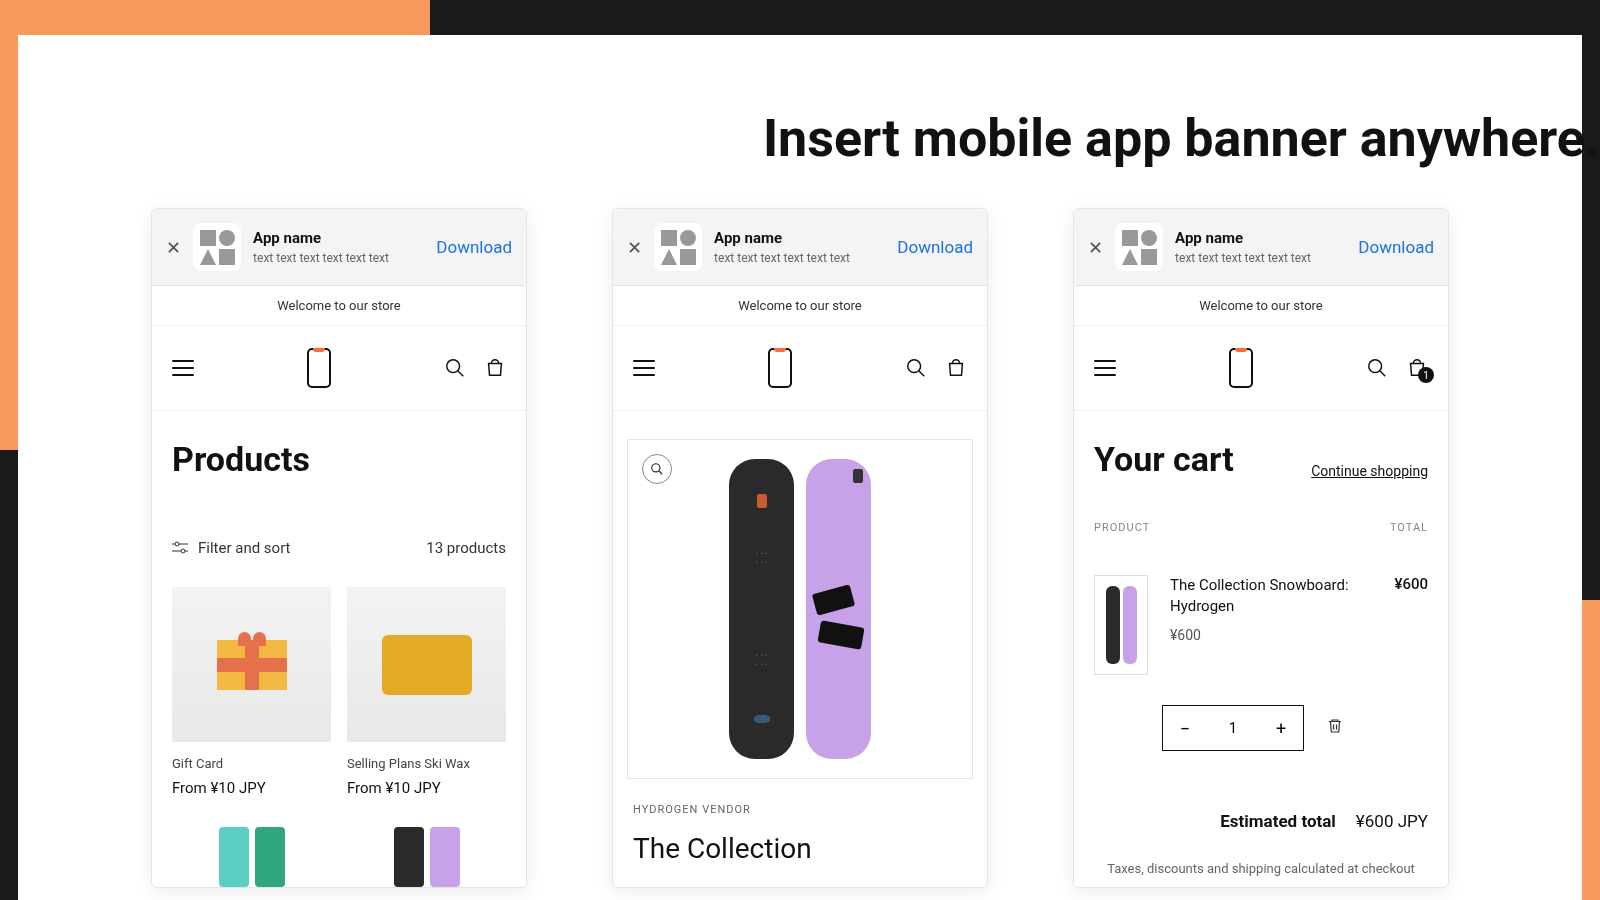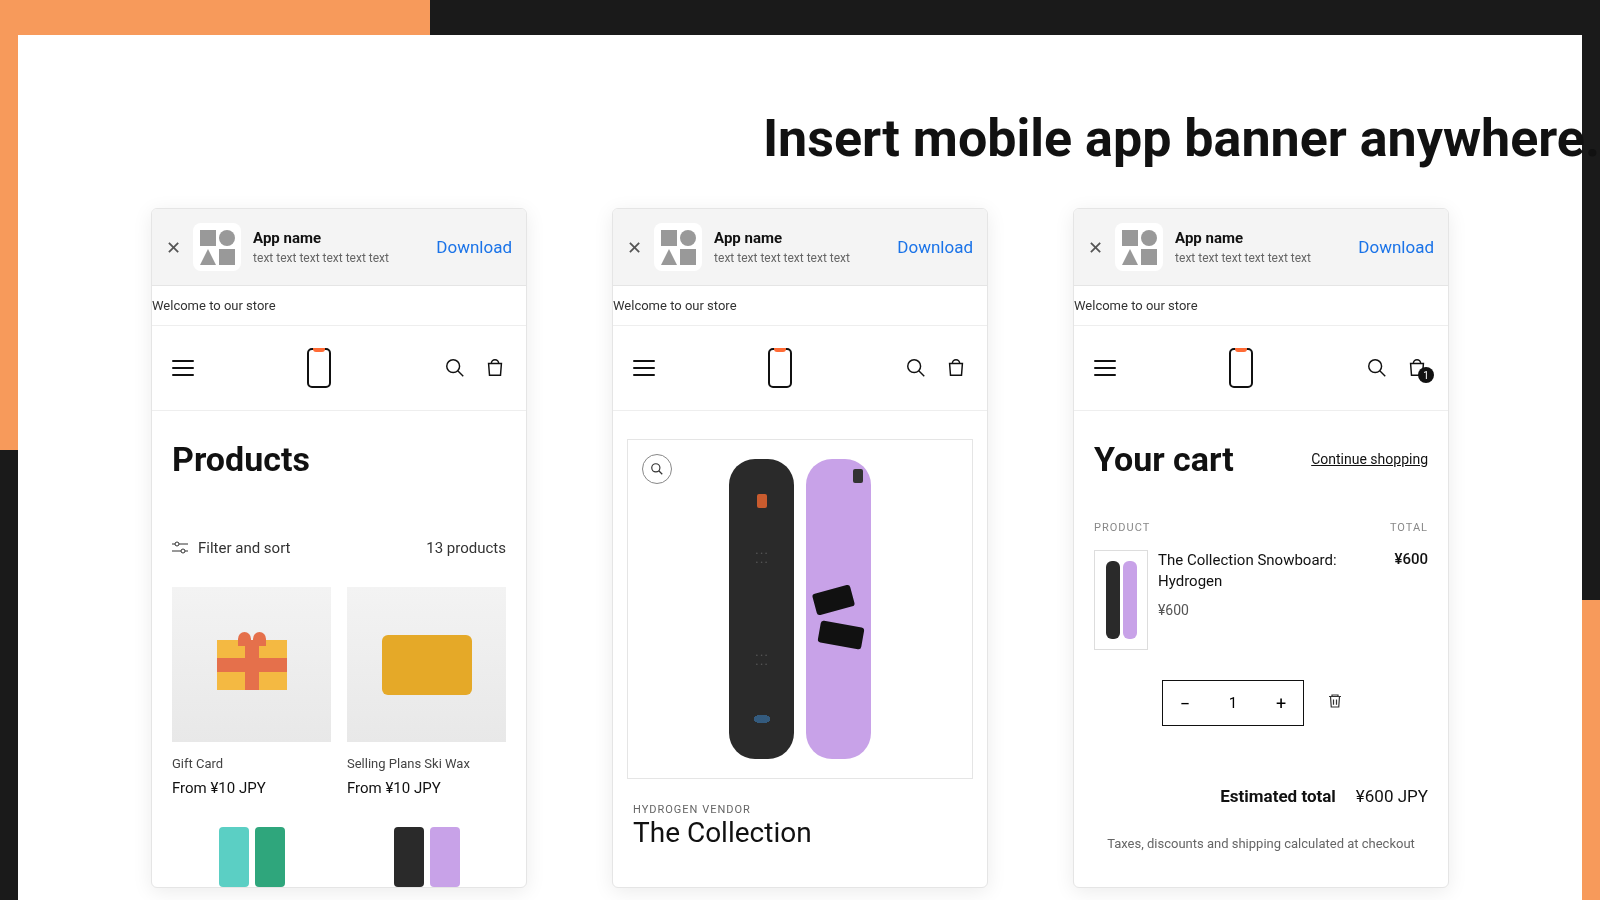--- a/index.html
+++ b/index.html
@@ -13,21 +13,21 @@
 .banner{background:#f4f4f4;border-bottom:1px solid #e5e5e5;padding:14px 14px;display:flex;align-items:center;gap:12px}
 .banner-close{font-size:18px;color:#555;cursor:pointer;flex-shrink:0}
 .banner-icon{width:48px;height:48px;background:#fff;border-radius:8px;display:flex;flex-wrap:wrap;align-content:center;justify-content:center;gap:3px;flex-shrink:0;padding:6px}
 .bi-sq{width:16px;height:16px;background:#999}
 .bi-ci{width:16px;height:16px;background:#999;border-radius:50%}
 .bi-tr{width:0;height:0;border-left:8px solid transparent;border-right:8px solid transparent;border-bottom:16px solid #999}
 .banner-text{flex:1;min-width:0}
 .banner-title{font-size:15px;font-weight:700;color:#111}
 .banner-sub{font-size:12px;color:#666;margin-top:4px;white-space:nowrap;overflow:hidden}
 .banner-dl{color:#1a73e8;font-size:17px;font-weight:400;flex-shrink:0;cursor:pointer}
-.welcome{padding:12px 0;font-size:13px;color:#333;border-bottom:1px solid #eee}
+.welcome{text-align:center;padding:12px 0;font-size:13px;color:#333;border-bottom:1px solid #eee}
 .navbar{display:flex;align-items:center;justify-content:space-between;padding:22px 20px;border-bottom:1px solid #eee}
 .nav-left,.nav-right{display:flex;align-items:center;gap:18px}
 .hamburger{width:22px;height:16px;display:flex;flex-direction:column;justify-content:space-between;cursor:pointer}
 .hamburger span{height:2px;background:#111;border-radius:1px}
 .phone-logo{width:24px;height:40px;border:2px solid #111;border-radius:5px;position:relative}
 .phone-logo::before{content:"";position:absolute;top:-2px;left:50%;transform:translateX(-50%);width:12px;height:4px;background:#FF6B35;border-radius:0 0 3px 3px}
 .icon{width:22px;height:22px;cursor:pointer}
 .search-icon svg,.bag-icon svg,.cart-icon svg{stroke:#111;fill:none;stroke-width:1.6}
 .cart-badge{position:relative}
 .badge{position:absolute;bottom:-4px;right:-6px;width:16px;height:16px;background:#111;color:#fff;border-radius:50%;font-size:10px;display:flex;align-items:center;justify-content:center}
@@ -60,26 +60,26 @@
 .board-dark::before{content:"";position:absolute;top:35px;left:50%;transform:translateX(-50%);width:10px;height:14px;background:#c95b2e;border-radius:2px}
 .board-dark::after{content:"";position:absolute;bottom:30px;left:50%;transform:translateX(-50%);width:40px;height:20px;background:radial-gradient(#3a7bb5 30%,transparent 30%);opacity:.6}
 .dots{position:absolute;top:90px;bottom:90px;left:14px;right:14px;display:flex;flex-direction:column;justify-content:space-between}
 .dots::before,.dots::after{content:"• • •\A• • •";white-space:pre;color:#555;font-size:8px;text-align:center}
 .board-purple{background:#C8A2E8;position:relative}
 .board-purple::before{content:"";position:absolute;top:10px;right:8px;width:10px;height:14px;background:#333;border-radius:2px}
 .brush{position:absolute;top:120px;left:8px;right:8px;height:80px}
 .brush::before{content:"";position:absolute;left:0;right:10px;top:10px;height:22px;background:#111;transform:rotate(-15deg);border-radius:3px}
 .brush::after{content:"";position:absolute;left:5px;right:0;top:45px;height:22px;background:#111;transform:rotate(10deg);border-radius:3px}
 .pd-vendor{font-size:11px;letter-spacing:1px;color:#666;margin-top:24px}
-.pd-title{font-size:28px;font-weight:400;color:#111;margin-top:0}
-
-.cart-header{display:flex;justify-content:space-between;align-items:center}
+.pd-title{font-size:28px;font-weight:400;color:#111;margin-top:16px}
+
+.cart-header{display:flex;justify-content:space-between;align-items:flex-end}
 .continue{font-size:14px;color:#111;text-decoration:underline;cursor:pointer}
 .cart-cols{display:flex;justify-content:space-between;font-size:11px;letter-spacing:1px;color:#888;margin-top:42px}
-.cart-item{display:flex;gap:10px;margin-top:16px}
+.cart-item{display:flex;gap:22px;margin-top:41px}
 .cart-thumb{width:54px;height:100px;border:1px solid #ddd;display:flex;align-items:center;justify-content:center;gap:3px;flex-shrink:0}
 .mini-board{width:14px;height:78px;border-radius:6px}
 .cart-info{flex:1}
 .cart-name{font-size:15px;color:#111;line-height:1.4}
 .cart-price{font-size:14px;color:#555;margin-top:10px}
 .cart-total{font-size:15px;color:#111;font-weight:500}
 .qty-row{display:flex;align-items:center;gap:22px;margin-top:30px;margin-left:68px}
 .qty{display:flex;border:1px solid #111;height:46px;width:142px}
 .qty button{flex:0 0 44px;background:none;border:none;font-size:18px;cursor:pointer}
 .qty input{flex:1;border:none;text-align:center;font-size:15px;width:40px}

